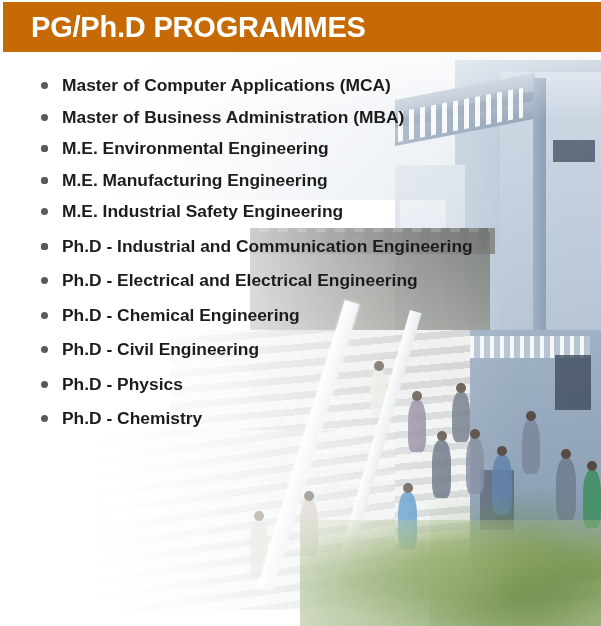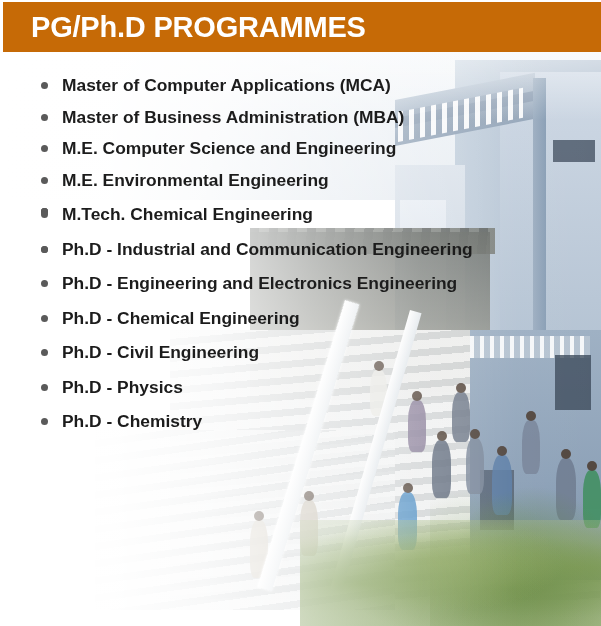--- a/index.html
+++ b/index.html
@@ -325,28 +325,28 @@
     <div class="ph ph-fade"></div>
   </div>
 
   <div id="header-bar">
     <div id="header-title">PG/Ph.D PROGRAMMES</div>
   </div>
 
   <ul id="programme-list">
       <li class="prog-item"><span class="bullet"></span><span>Master of Computer Applications (MCA)</span></li>
       <li class="prog-item"><span class="bullet"></span><span>Master of Business Administration (MBA)</span></li>
-      <li class="prog-item"><span class="bullet"></span><span>M.E. Computer Science and Engineering</span></li>
+      <li class="prog-item"><span class="bullet"></span></li>
       <li class="prog-item"><span class="bullet"></span><span>M.E. Environmental Engineering</span></li>
       <li class="prog-item"><span class="bullet"></span></li>
-      <li class="prog-item"><span class="bullet"></span></li>
+      <li class="prog-item"><span class="bullet"></span><span>M.E. Manufacturing Engineering</span></li>
+      <li class="prog-item gap-wide"><span class="bullet"></span><span>M.E. Industrial Safety Engineering</span></li>
       <li class="prog-item gap-wide"><span class="bullet"></span></li>
-      <li class="prog-item gap-wide"><span class="bullet"></span><span>M.Tech. Chemical Engineering</span></li>
       <li class="prog-item gap-wide"><span class="bullet"></span></li>
       <li class="prog-item gap-wide"><span class="bullet"></span><span>Ph.D - Industrial and Communication Engineering</span></li>
-      <li class="prog-item gap-wide"><span class="bullet"></span><span>Ph.D - Engineering and Electronics Engineering</span></li>
+      <li class="prog-item gap-wide"><span class="bullet"></span><span>Ph.D - Electrical and Electrical Engineering</span></li>
       <li class="prog-item gap-wide"><span class="bullet"></span><span>Ph.D - Chemical Engineering</span></li>
       <li class="prog-item gap-wide"><span class="bullet"></span><span>Ph.D - Civil Engineering</span></li>
       <li class="prog-item gap-wide"><span class="bullet"></span><span>Ph.D - Physics</span></li>
       <li class="prog-item gap-wide"><span class="bullet"></span><span>Ph.D - Chemistry</span></li>
     </ul>
 
 </div>
 
 </body></html>

